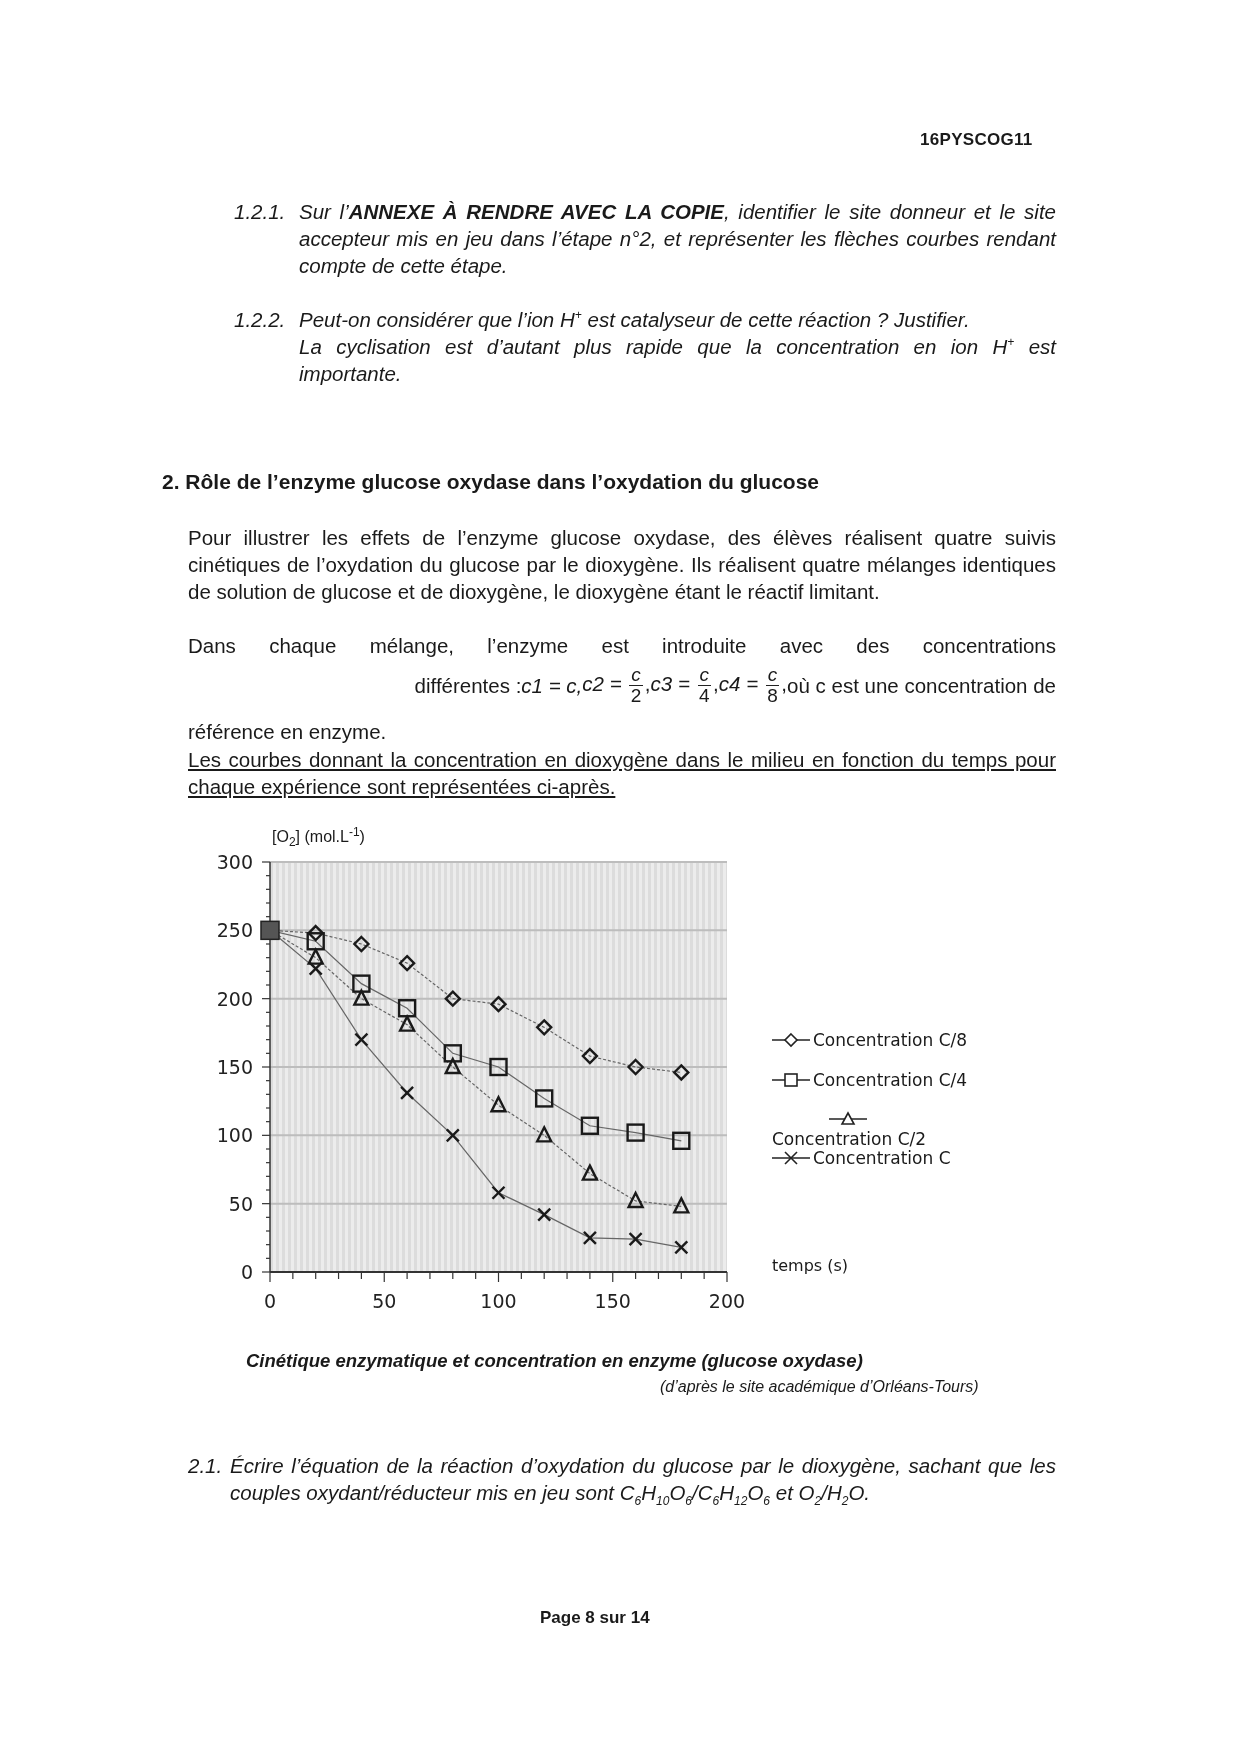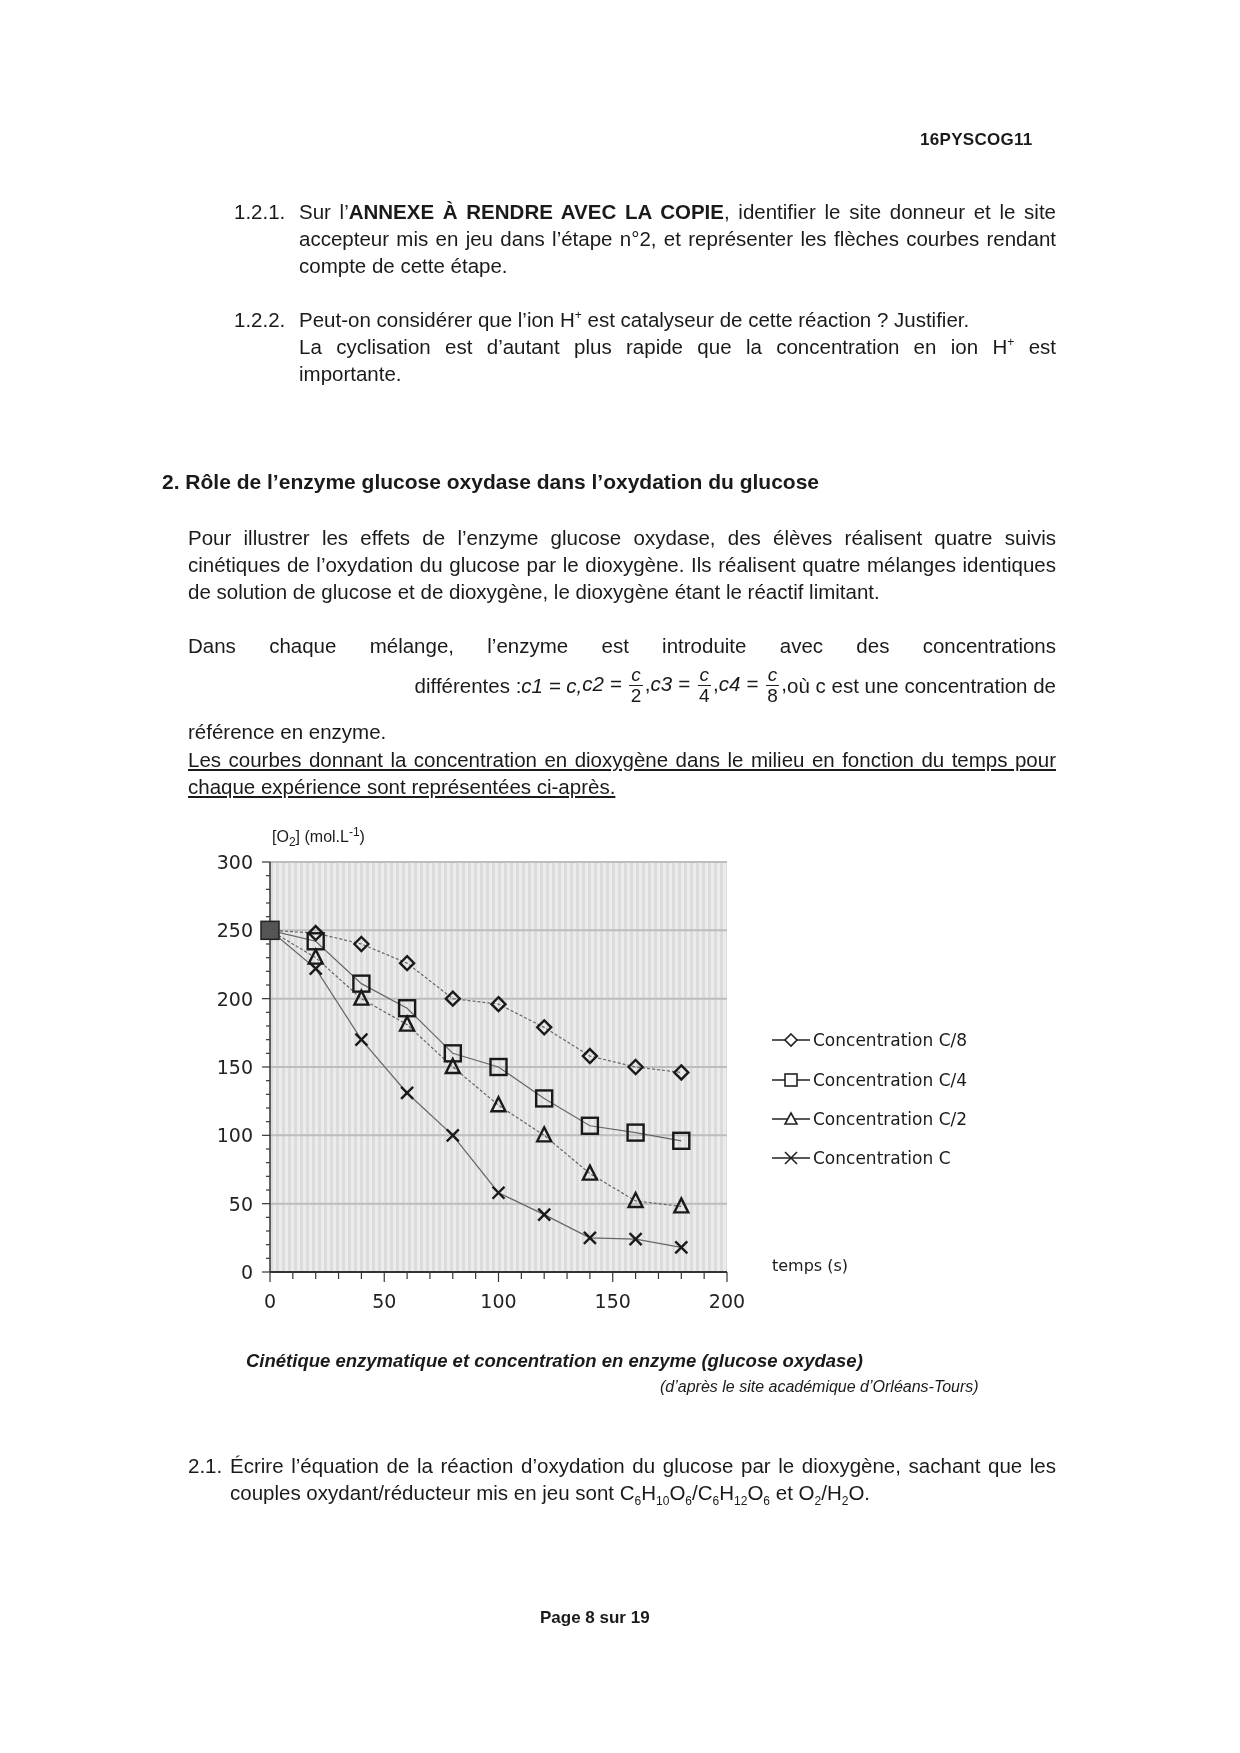--- a/index.html
+++ b/index.html
@@ -1,20 +1,20 @@
 <!DOCTYPE html>
 <html><head>
 <meta charset="utf-8">
 <style>
   html, body { margin: 0; padding: 0; background: #ffffff; }
   body { width: 1240px; height: 1753px; position: relative; overflow: hidden;
          font-family: "Liberation Sans", sans-serif; color: #1a1a1a; }
   .page-code { position: absolute; left: 920px; top: 130px; font-weight: bold; font-size: 17px; letter-spacing: 0.3px; }
   .block { position: absolute; font-size: 20.5px; line-height: 27px; text-align: justify; }
-  .q { position: absolute; font-size: 20.5px; line-height: 27px; }
+  .q { position: absolute; font-size: 20.5px; line-height: 27px; font-style: italic; }
   .q .num { position: absolute; left: 0; top: 0; }
   .q .txt { position: absolute; left: 65px; top: 0; right: 0; text-align: justify; }
   .q .txt p { margin: 0; }
   .b { font-weight: bold; }
   sup { font-size: 12px; vertical-align: super; line-height: 0; }
   sub { font-size: 12px; vertical-align: sub; line-height: 0; }
   .section-title { position: absolute; left: 162px; top: 470px; font-weight: bold; font-size: 21px; }
   .frac { display: inline-block; vertical-align: middle; text-align: center; font-size: 19px; line-height: 20px; margin: 0 2px; }
   .frac .n { display: block; font-style: italic; border-bottom: 1px solid #222; padding: 0 2px; }
   .frac .d { display: block; }
@@ -236,21 +236,21 @@
       </svg>
       <span>Concentration C/8</span>
     </div>
     <div class="legend-item" style="top: 1070px;">
       <svg width="38" height="20">
         <line x1="0" x2="38" y1="10" y2="10" stroke="#222" stroke-width="1.3"></line>
         <rect x="13" y="4" width="12" height="12" fill="#fff" stroke="#222" stroke-width="1.6"></rect>
       </svg>
       <span>Concentration C/4</span>
     </div>
-    <div class="legend-item" style="top: 1109px;">
+    <div class="legend-item" style="top: 1109px; flex-direction: column;">
       <svg width="38" height="20">
         <line x1="0" x2="38" y1="10" y2="10" stroke="#222" stroke-width="1.3"></line>
         <polygon points="19,4 25,15 13,15" fill="#fff" stroke="#222" stroke-width="1.6"></polygon>
       </svg>
       <span>Concentration C/2</span>
     </div>
     <div class="legend-item" style="top: 1148px;">
       <svg width="38" height="20">
         <line x1="0" x2="38" y1="10" y2="10" stroke="#222" stroke-width="1.3"></line>
         <line x1="13" y1="4" x2="25" y2="16" stroke="#222" stroke-width="1.6"></line>
@@ -264,13 +264,13 @@
 <div class="caption">Cinétique enzymatique et concentration en enzyme (glucose oxydase)</div>
 <div class="source">(d’après le site académique d’Orléans-Tours)</div>
 
 <div class="q" style="left:188px; top:1452px; width:868px; height:90px;">
   <span class="num">2.1.</span>
   <div class="txt" style="left:42px;">
     <span>Écrire l’équation de la réaction d’oxydation du glucose par le dioxygène, sachant que les couples oxydant/réducteur mis en jeu sont </span><span id="f1">C<sub>6</sub>H<sub>10</sub>O<sub>6</sub>/C<sub>6</sub>H<sub>12</sub>O<sub>6</sub></span><span> et </span><span id="f2">O<sub>2</sub>/H<sub>2</sub>O</span><span>.</span>
   </div>
 </div>
 
-<div class="footer">Page 8 sur 19</div>
+<div class="footer">Page 8 sur 14</div>
 
 </body></html>

